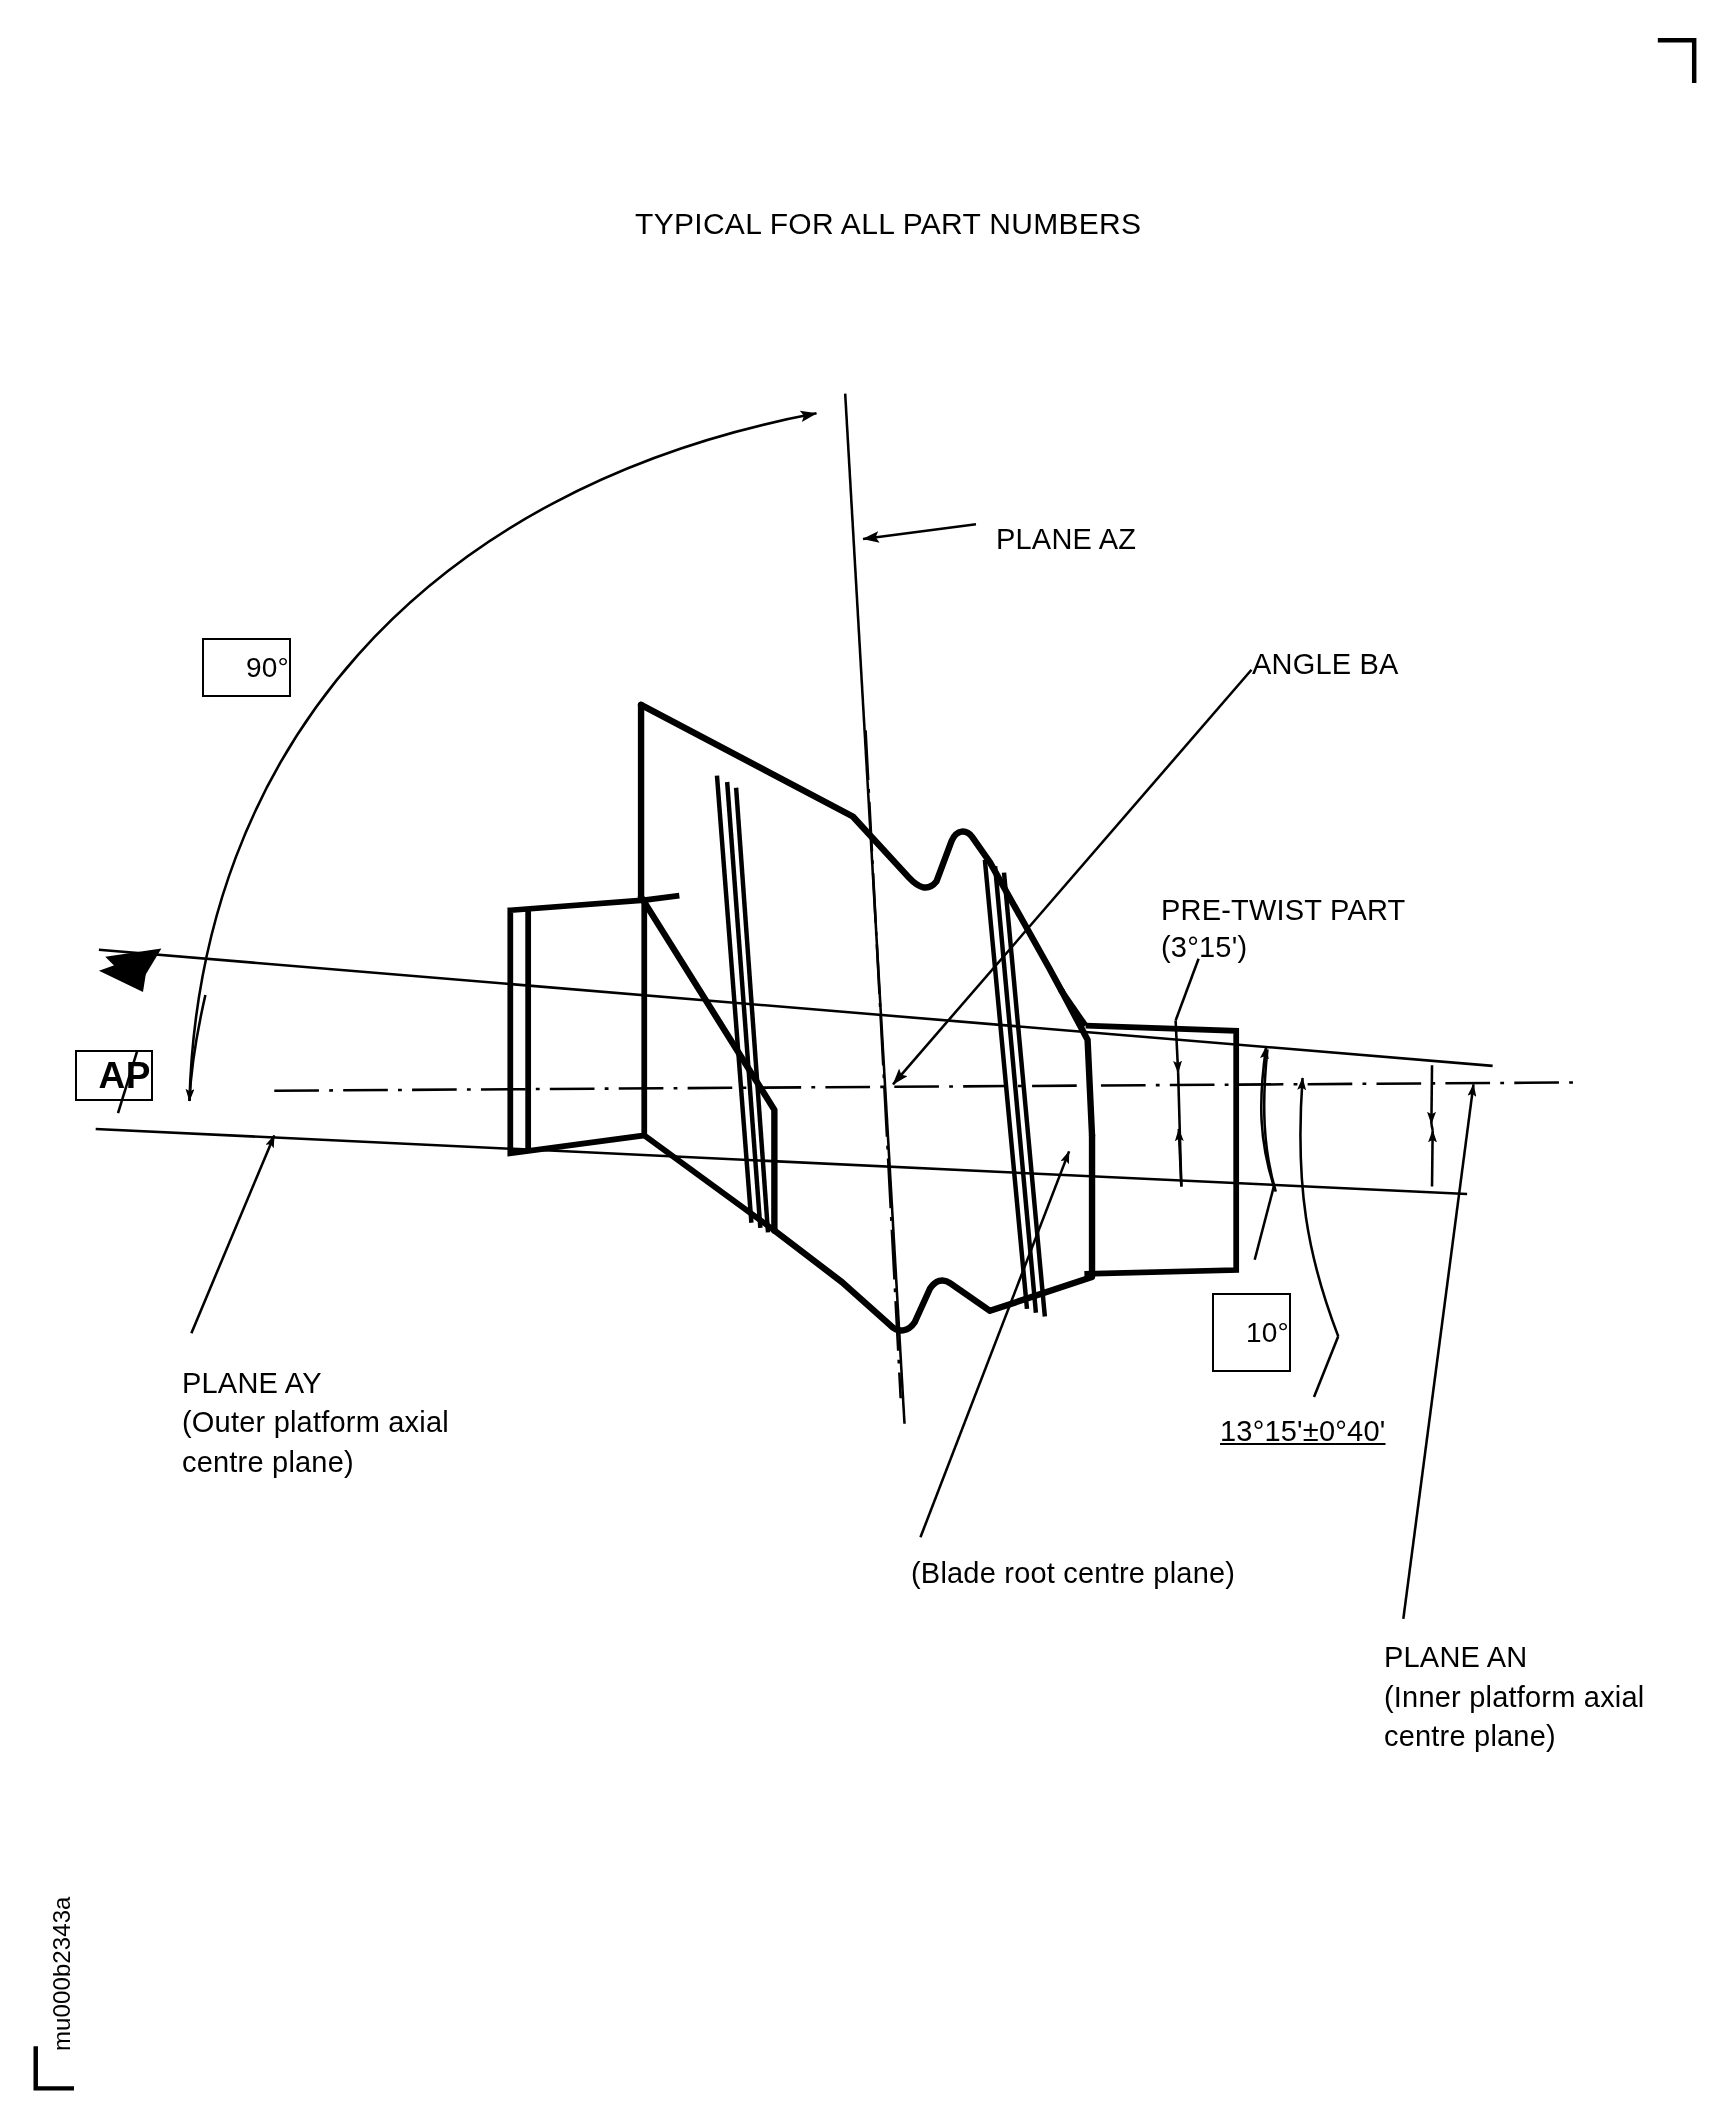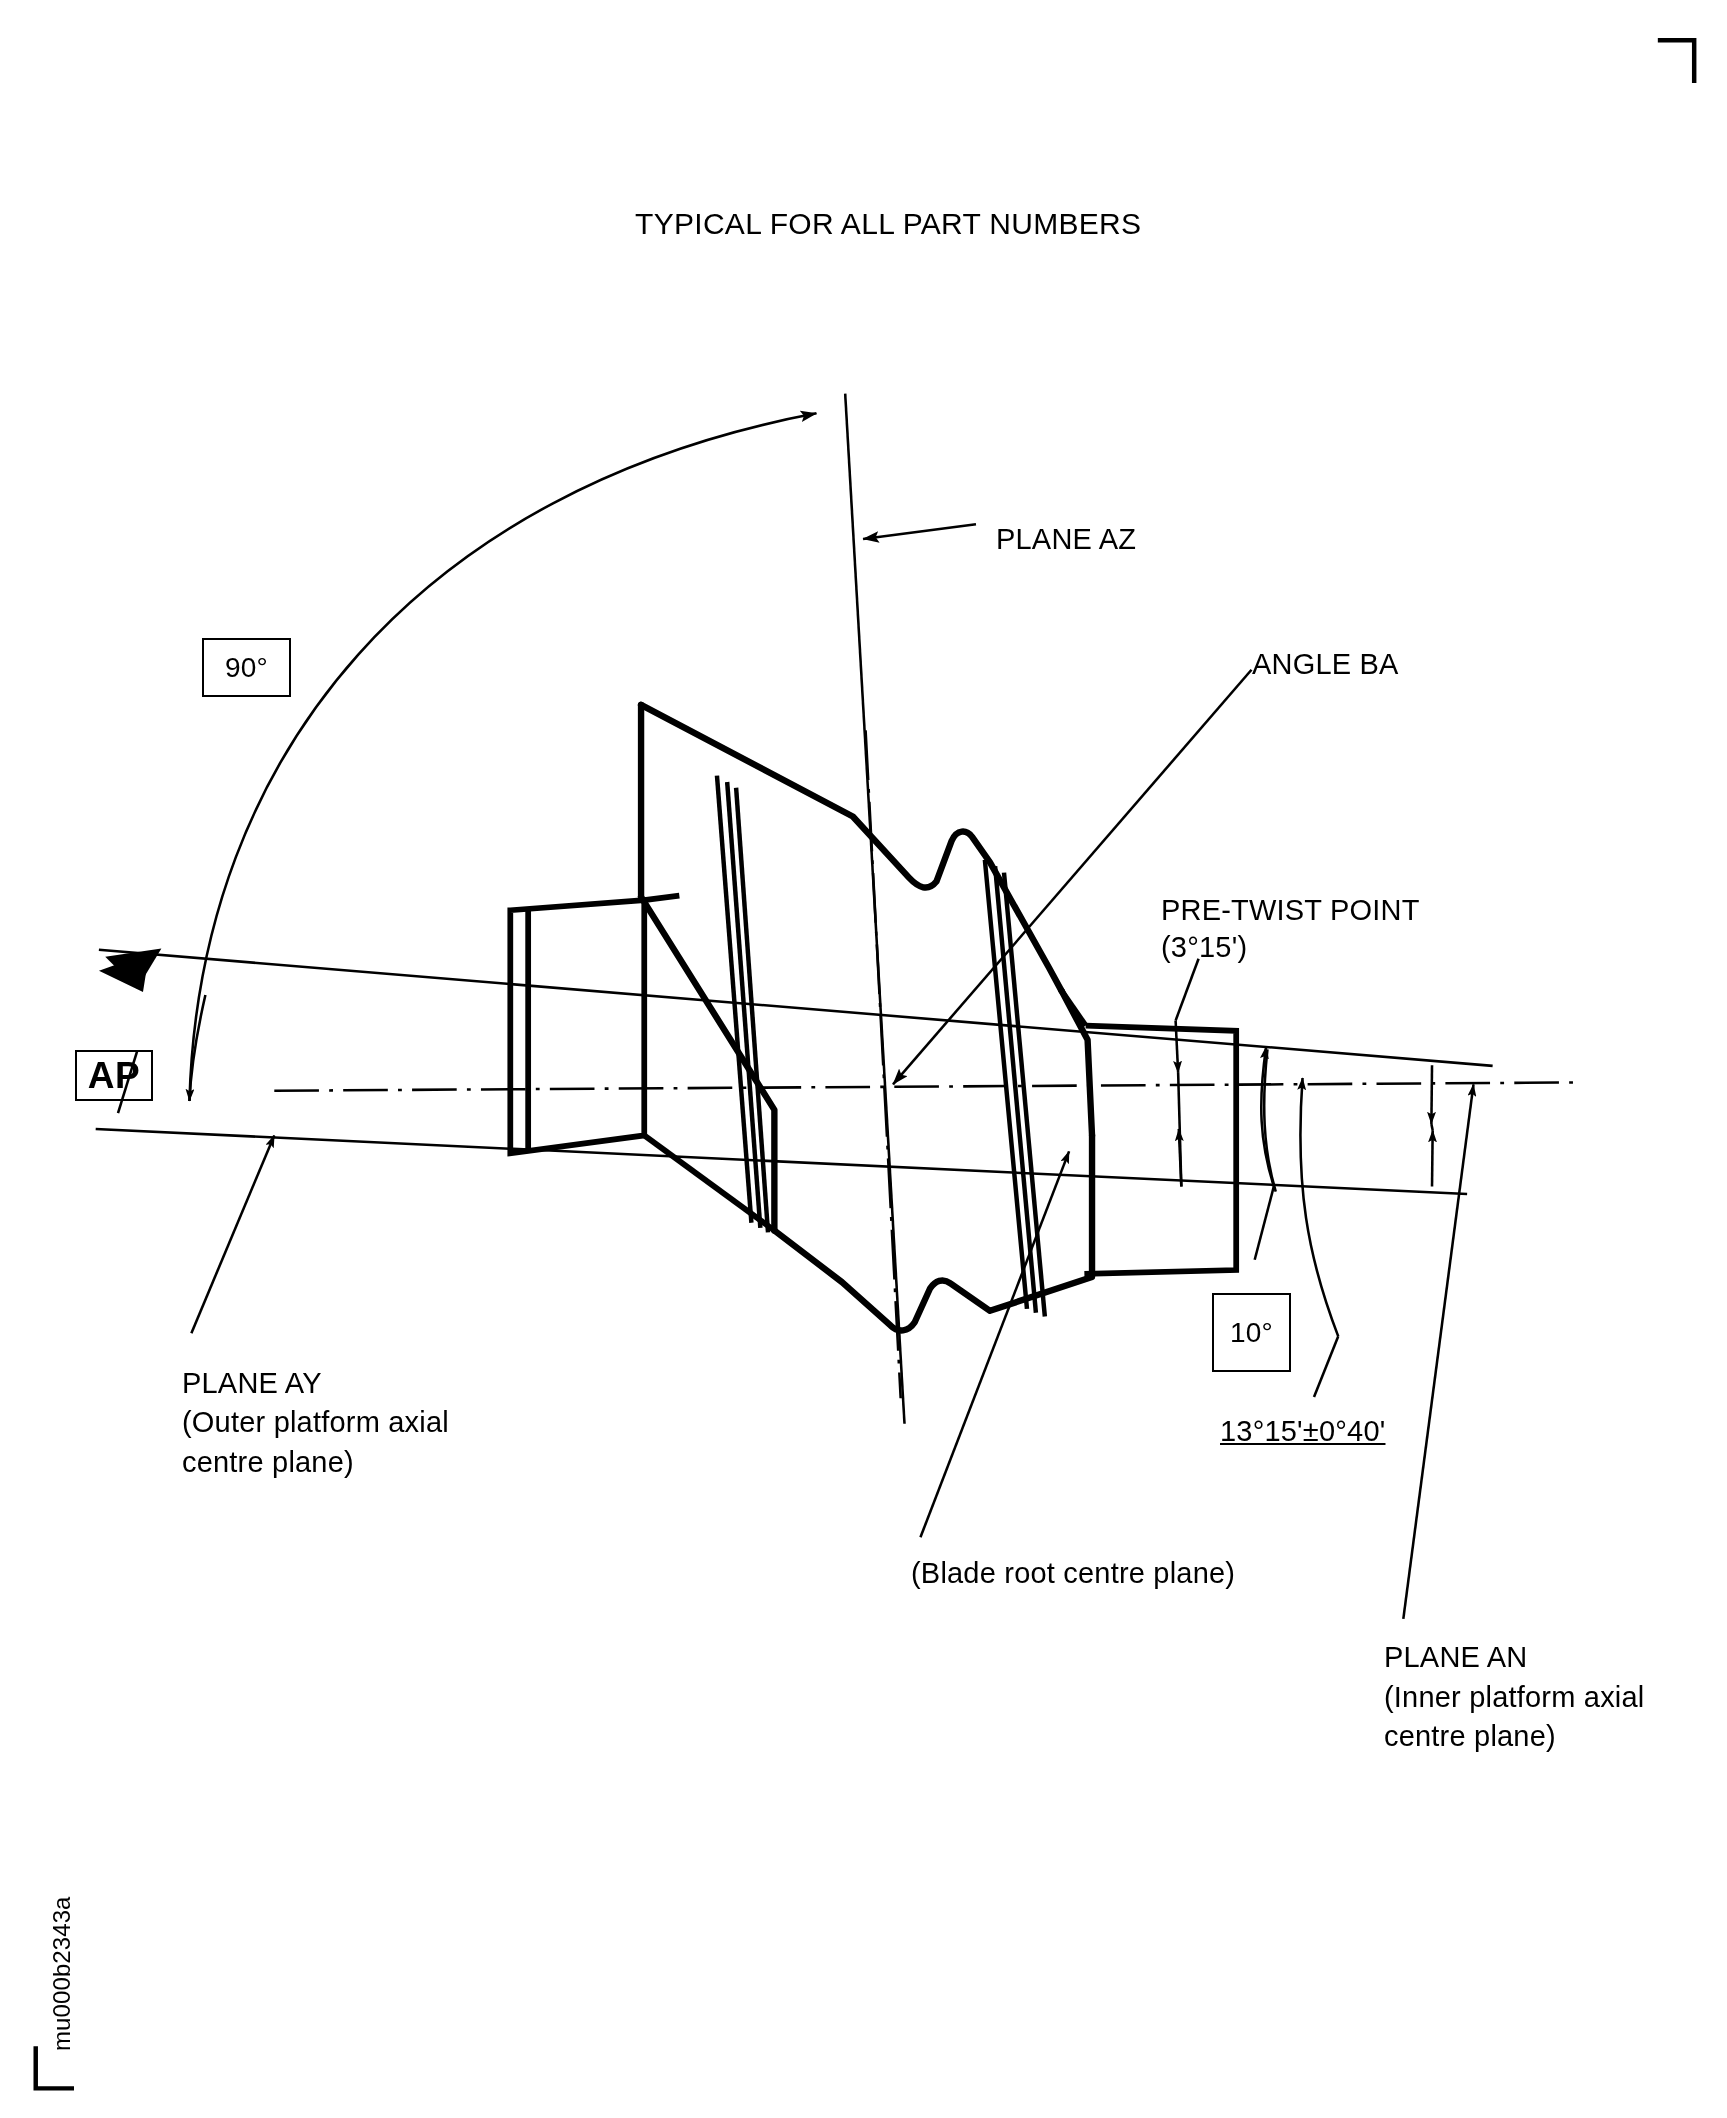--- a/index.html
+++ b/index.html
@@ -47,21 +47,21 @@
     transform: rotate(-90deg);
     transform-origin: left top;
   }
   .framebox {
     position: absolute;
     border: 2.6px solid #000;
     background: transparent;
     box-sizing: border-box;
     display: flex;
     align-items: center;
-    justify-content: center;
+    justify-content: flex-end;
   }
 </style>
 </head>
 <body>
 
 <div id="drawing-root">
 
   <svg class="sheet" viewBox="0 0 2709 3322">
     <defs>
       <marker id="ah" markerWidth="26" markerHeight="18" refX="25" refY="9" orient="auto" markerUnits="userSpaceOnUse">
@@ -230,21 +230,21 @@
     </g>
 
   </svg>
 
   <div class="txt t-title" style="left:635px; top:205px;">TYPICAL FOR ALL PART NUMBERS</div>
 
   <div class="txt t-label" style="left:996px; top:521px;">PLANE AZ</div>
 
   <div class="txt t-label" style="left:1252px; top:646px;">ANGLE BA</div>
 
-  <div class="txt t-label" style="left:1161px; top:892px;">PRE-TWIST POINT</div>
+  <div class="txt t-label" style="left:1161px; top:892px;">PRE-TWIST PART</div>
   <div class="txt t-label" style="left:1161px; top:929px;">(3°15')</div>
 
   <div class="txt t-label" style="left:182px; top:1365px;">PLANE AY</div>
   <div class="txt t-sub" style="left:182px; top:1404px;">(Outer platform axial</div>
   <div class="txt t-sub" style="left:182px; top:1444px;">centre plane)</div>
 
   <div class="txt t-dim" style="left:1220px; top:1413px;text-decoration:underline;">13°15'±0°40'</div>
 
   <div class="txt t-sub" style="left:911px; top:1555px;">(Blade root centre plane)</div>
 

